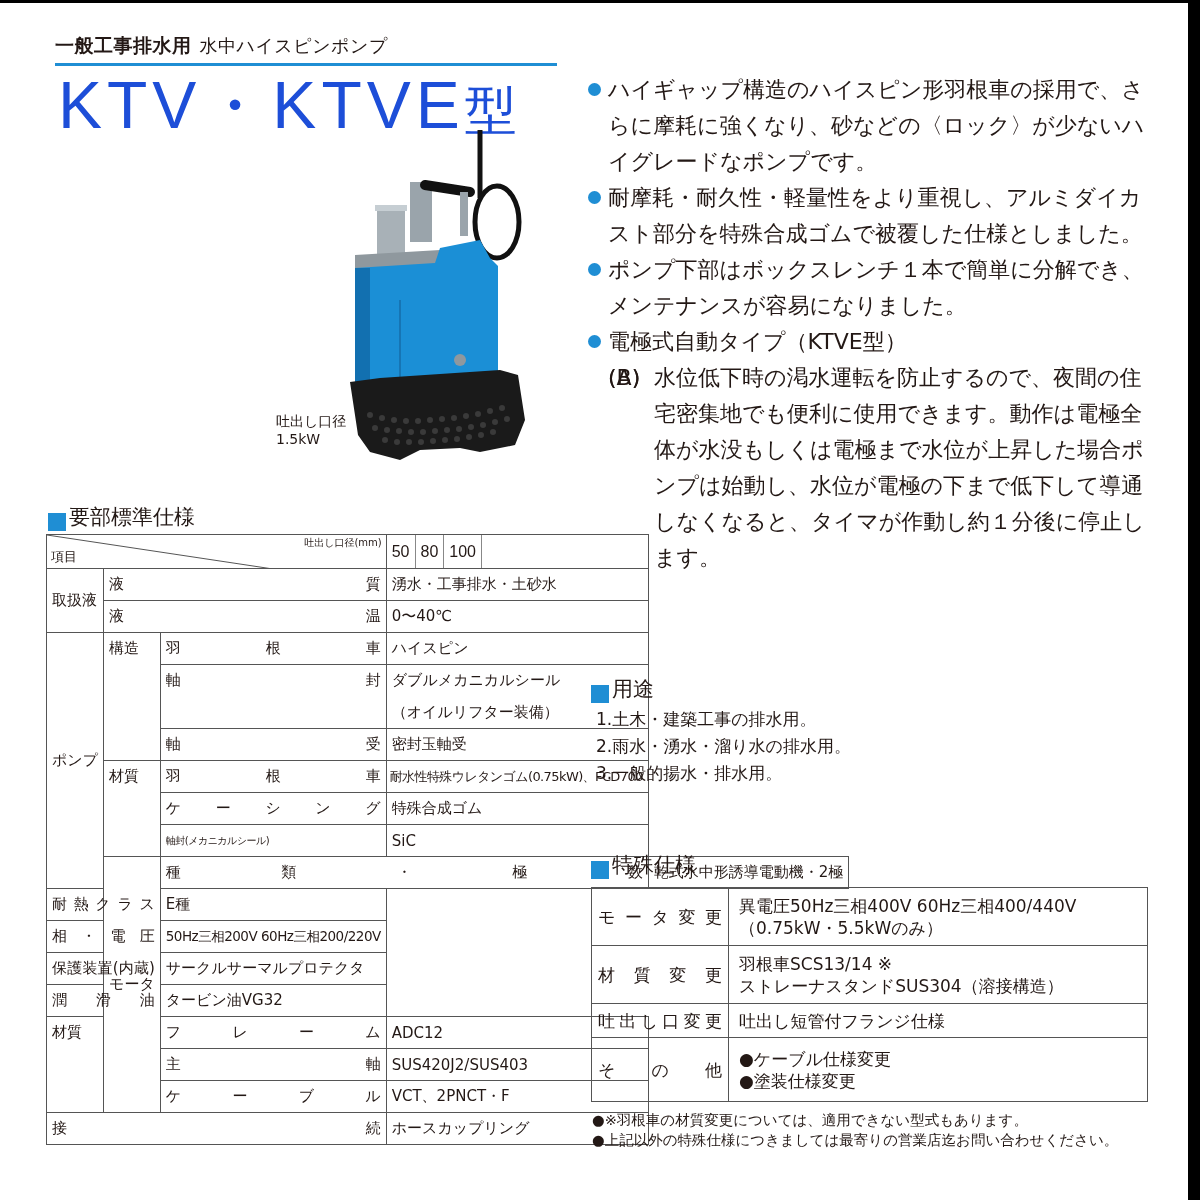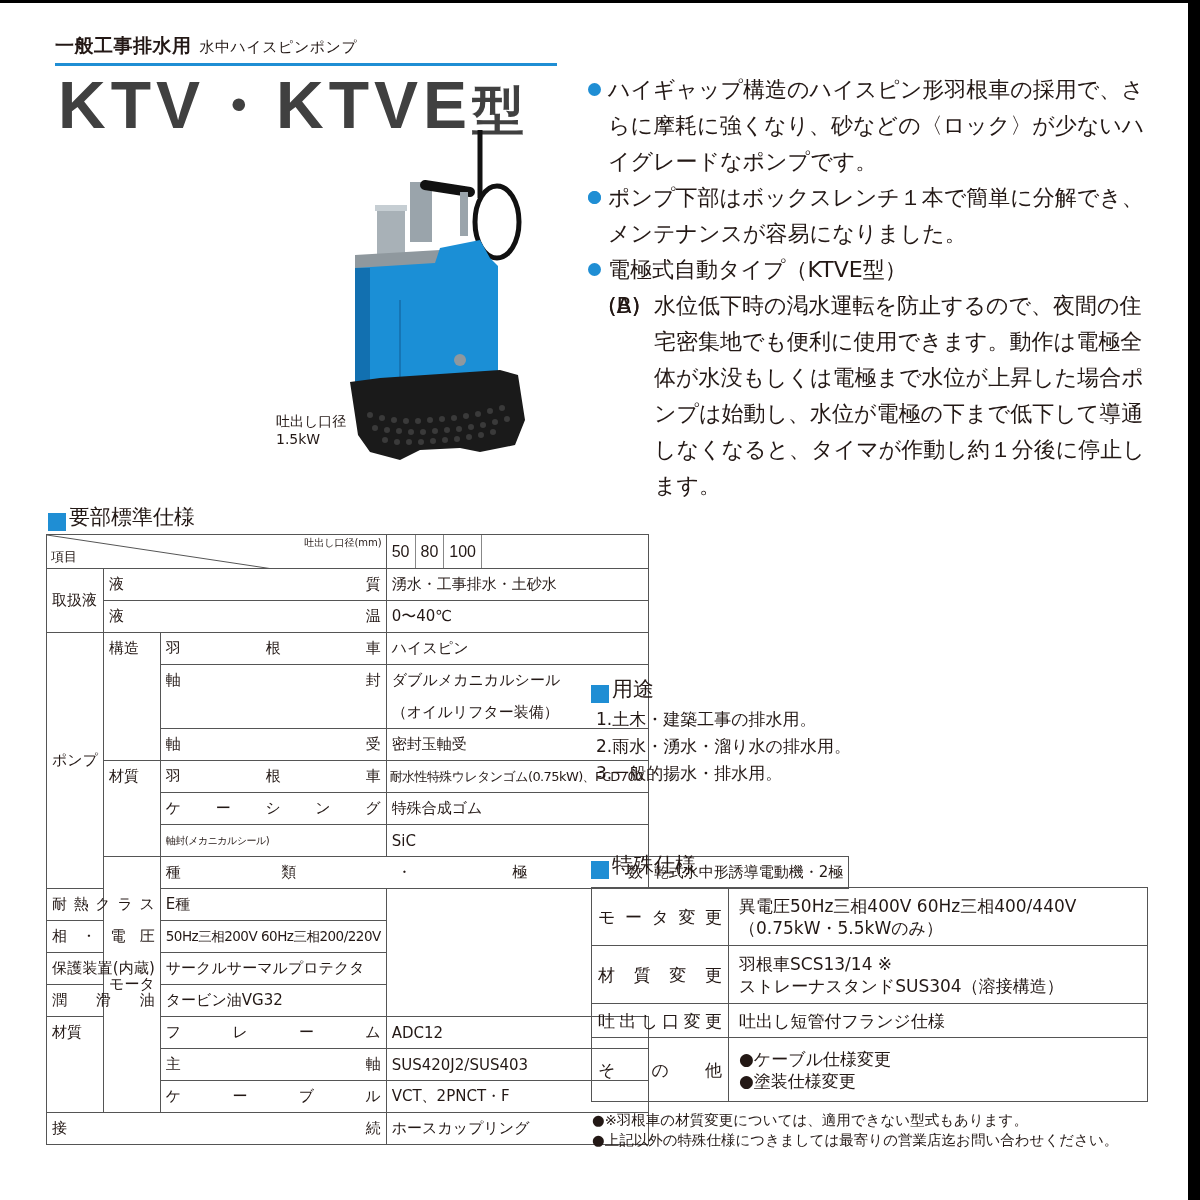--- a/index.html
+++ b/index.html
@@ -2,24 +2,24 @@
 <html><head>
   <meta charset="utf-8">
   <style>
     html, body { margin:0; padding:0; }
     body { width:1200px; height:1200px; position:relative; background:#ffffff; overflow:hidden;
            font-family:"DejaVu Sans", sans-serif; color:#231815; }
     .frame-top { position:absolute; left:0; top:0; width:1200px; height:3px; background:#000; }
     .frame-right { position:absolute; left:1188px; top:0; width:12px; height:1200px; background:#000; }
 
     .category { position:absolute; left:55px; top:33px; font-size:19px; font-weight:bold; letter-spacing:0.5px; white-space:nowrap; }
-    .category .sub { font-size:15px; font-weight:normal; margin-left:8px; }
+    .category .sub { font-size:18px; font-weight:normal; margin-left:8px; }
     .rule { position:absolute; left:55px; top:63px; width:502px; height:3px; background:#1f8ed4; }
-    .model-title { position:absolute; left:58px; top:72px; font-family:"Liberation Sans", sans-serif; font-weight:bold;
-                   font-size:66px; letter-spacing:5px; line-height:66px; white-space:nowrap; color:#404040;text-align:right; }
+    .model-title { position:absolute; left:58px; top:72px; font-family:"Liberation Sans", sans-serif; font-weight:normal;
+                   font-size:66px; letter-spacing:5px; line-height:66px; white-space:nowrap; color:#1d4ed8;text-align:right; }
     .model-title .kata { font-size:52px; letter-spacing:0; }
 
     .pump { position:absolute; left:340px; top:130px; width:200px; height:345px; }
     .pump-caption { position:absolute; left:276px; top:412px; font-size:14px; line-height:18px; color:#231815; }
 
     .sec-head { position:absolute; font-size:21px; white-space:nowrap; display:flex; align-items:flex-end; }
     .sec-head .sq { display:inline-block; width:18px; height:18px; background:#1f8ed4; margin-right:3px; }
 
     table { border-collapse:collapse; }
     .spec { position:absolute; left:46px; top:534px; width:494px; font-size:15px;padding-left:8px; }
@@ -334,21 +334,21 @@
             <span>続</span>
           </div>
         </td>
     <td class="val">ホースカップリング</td>
   </tr>
 </tbody>
   </table>
 
 <div class="features">
   <div class="feat"><span class="dot"></span><span>ハイギャップ構造のハイスピン形羽根車の採用で、さらに摩耗に強くなり、砂などの〈ロック〉が少ないハイグレードなポンプです。</span></div>
-  <div class="feat"><span class="dot"></span></div>
+  <div class="feat"><span class="dot"></span><span>耐摩耗・耐久性・軽量性をより重視し、アルミダイカスト部分を特殊合成ゴムで被覆した仕様としました。</span></div>
   <div class="feat"><span class="dot"></span><span>ポンプ下部はボックスレンチ１本で簡単に分解でき、メンテナンスが容易になりました。</span></div>
   <div class="feat"><span class="dot"></span><span>電極式自動タイプ（KTVE型）</span></div>
   <div class="sub-item"><span class="mk">(A)</span></div>
   <div class="sub-item"><span class="mk">(B)</span><span>水位低下時の渇水運転を防止するので、夜間の住宅密集地でも便利に使用できます。動作は電極全体が水没もしくは電極まで水位が上昇した場合ポンプは始動し、水位が電極の下まで低下して導通しなくなると、タイマが作動し約１分後に停止します。</span></div>
 </div>
 
 <div class="sec-head" style="left:591px; top:675px;">
   <span class="sq"></span>
     <span>用途</span>
 </div>

